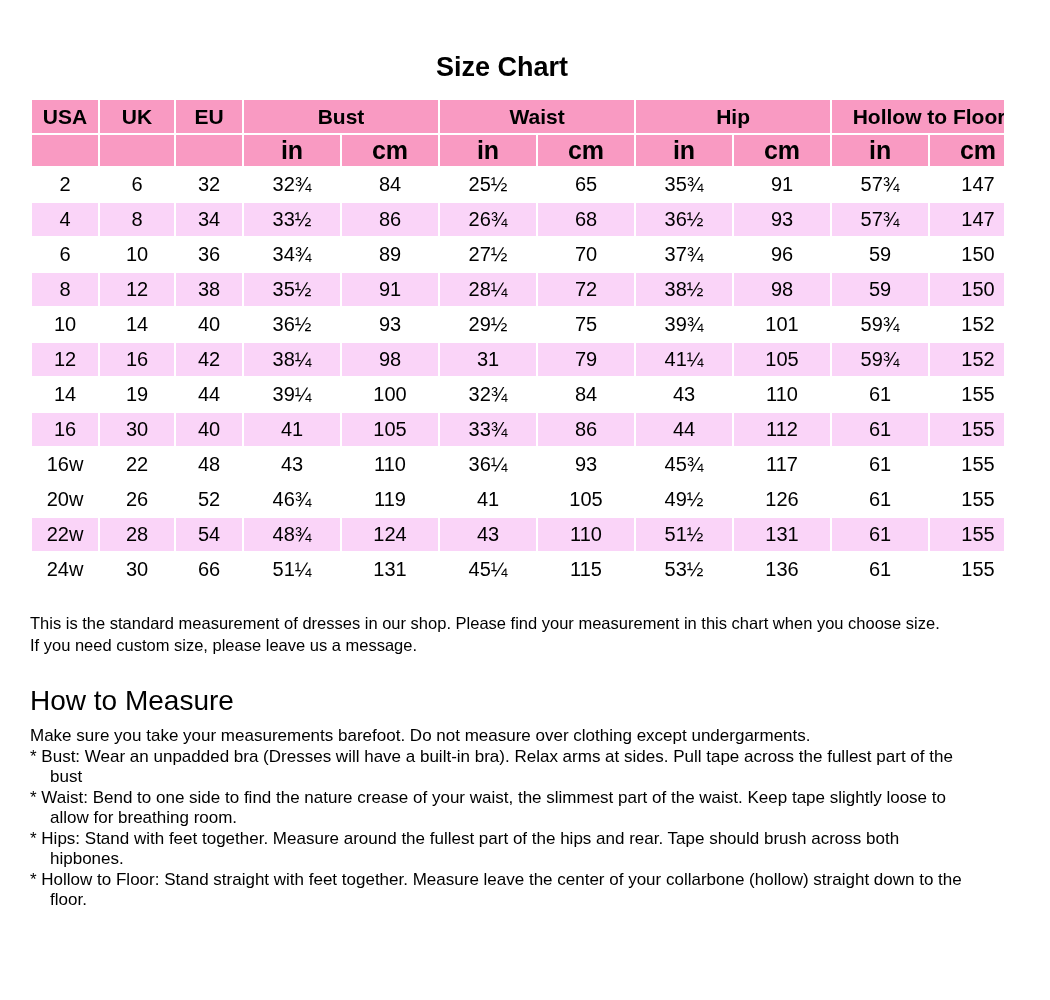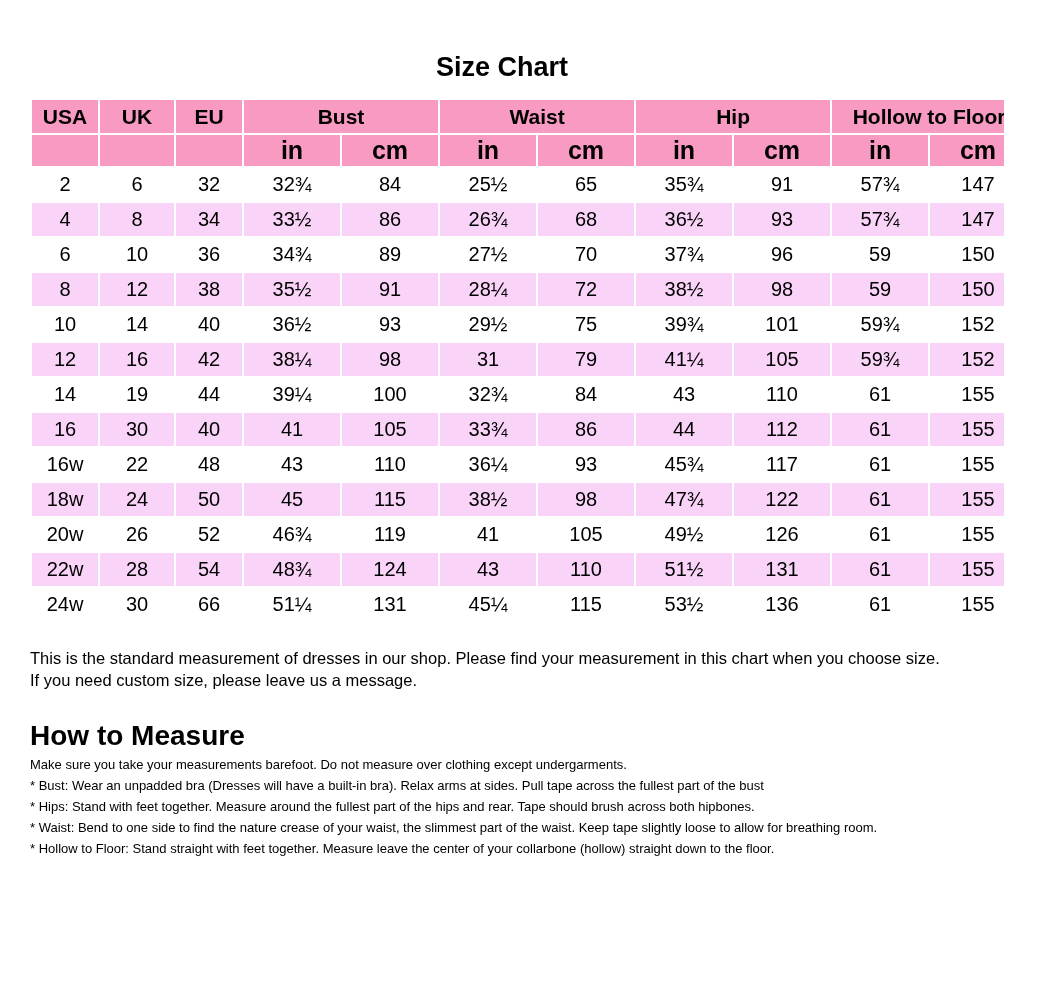--- a/index.html
+++ b/index.html
@@ -55,27 +55,27 @@
   tbody tr.row-pink  td { background: var(--row-pink); }
 
   .notes {
     margin-top: 24px;
     font-size: 16.5px;
     line-height: 22px;
   }
   .notes p { margin: 0; }
 
   .measure-heading {
-    margin: 30px 0 4px 0;
+    margin: 30px 0 10px 0;
     font-size: 28px;
-    font-weight: bold;
+    font-weight: normal;
     line-height: 30px;
   }
   .measure-list {
-    font-size: 13px;
+    font-size: 17px;
     line-height: 20px;
   }
   .measure-line {
     margin: 0 0 1px 0;
     padding-left: 20px;
     text-indent: -20px;
   }
 </style>
 </head>
 <body>
@@ -233,33 +233,20 @@
           <td>48</td>
           <td>43</td>
           <td>110</td>
           <td>36¼</td>
           <td>93</td>
           <td>45¾</td>
           <td>117</td>
           <td>61</td>
           <td>155</td>
         </tr>
-        <tr class="row-pink">
-          <td>18w</td>
-          <td>24</td>
-          <td>50</td>
-          <td>45</td>
-          <td>115</td>
-          <td>38½</td>
-          <td>98</td>
-          <td>47¾</td>
-          <td>122</td>
-          <td>61</td>
-          <td>155</td>
-        </tr>
         <tr class="row-white">
           <td>20w</td>
           <td>26</td>
           <td>52</td>
           <td>46¾</td>
           <td>119</td>
           <td>41</td>
           <td>105</td>
           <td>49½</td>
           <td>126</td>
@@ -298,18 +285,18 @@
   <div class="notes">
     <p>This is the standard measurement of dresses in our shop. Please find your measurement in this chart when you choose size.</p>
     <p>If you need custom size, please leave us a message.</p>
   </div>
 
   <h2 class="measure-heading">How to Measure</h2>
 
   <div class="measure-list">
       <p class="measure-line">Make sure you take your measurements barefoot. Do not measure over clothing except undergarments.</p>
       <p class="measure-line">* Bust: Wear an unpadded bra (Dresses will have a built-in bra). Relax arms at sides. Pull tape across the fullest part of the bust</p>
+      <p class="measure-line">* Waist: Bend to one side to find the nature crease of your waist, the slimmest part of the waist. Keep tape slightly loose to allow for breathing room.</p>
       <p class="measure-line">* Hips: Stand with feet together. Measure around the fullest part of the hips and rear. Tape should brush across both hipbones.</p>
-      <p class="measure-line">* Waist: Bend to one side to find the nature crease of your waist, the slimmest part of the waist. Keep tape slightly loose to allow for breathing room.</p>
       <p class="measure-line">* Hollow to Floor: Stand straight with feet together. Measure leave the center of your collarbone (hollow) straight down to the floor.</p>
     </div>
 
 </div>
 
 </body></html>

